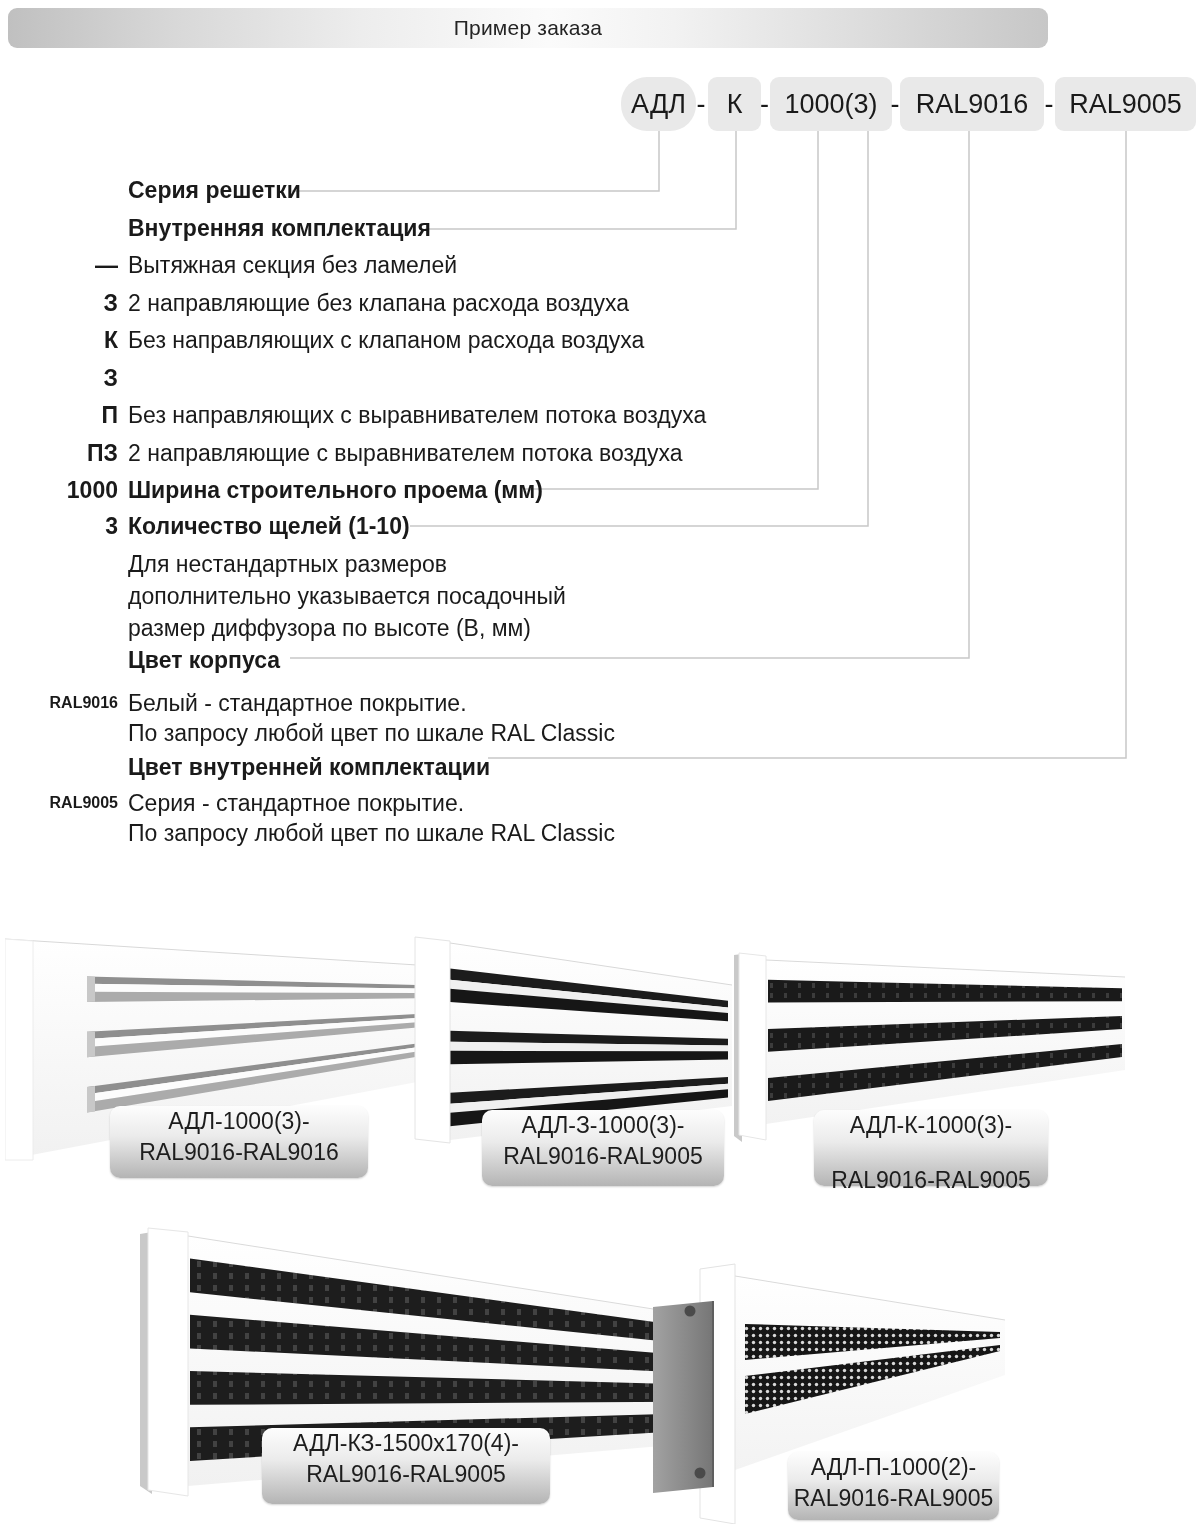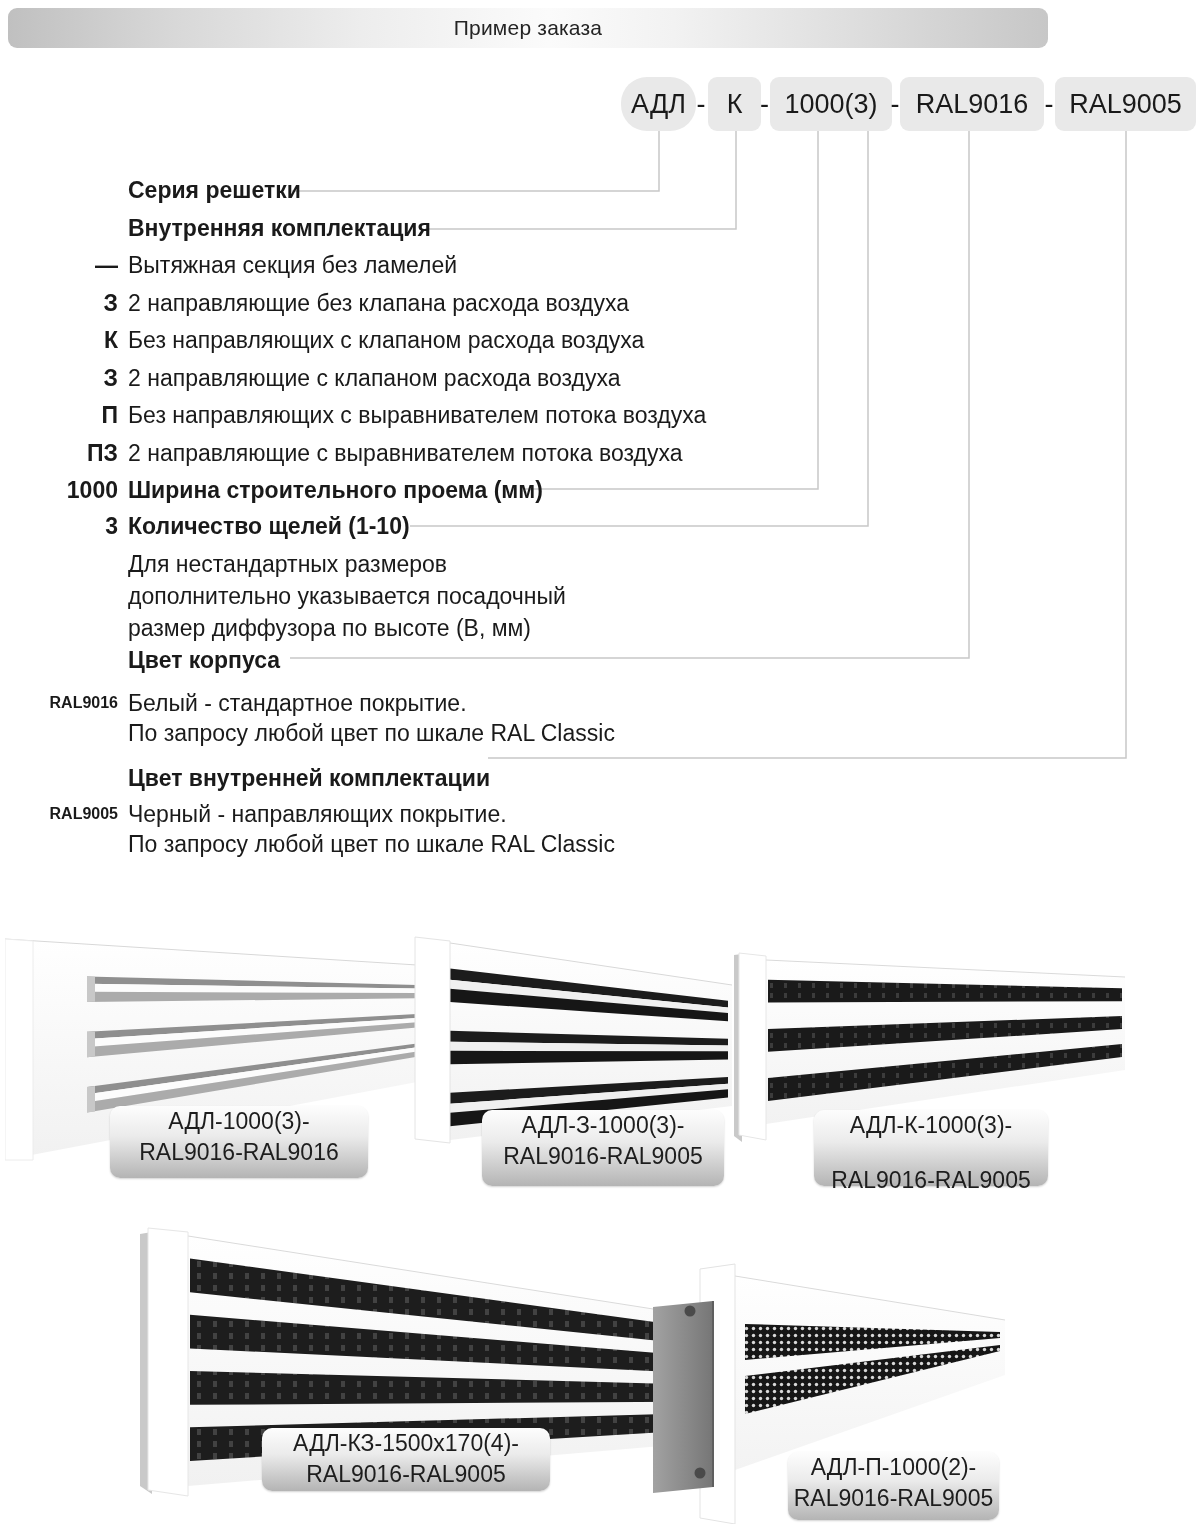--- a/index.html
+++ b/index.html
@@ -33,21 +33,21 @@
   .callouts{position:absolute;left:0;top:0;pointer-events:none;}
 
   
   .legend{position:absolute;left:10px;top:171px;width:790px;}
   .lrow{display:flex;align-items:center;font-size:23px;}
   .h38{height:38px;} .h37{height:37.5px;} .h36{height:36px;} .h28{height:28px;} .h30{height:30px;}
   .pfx{width:108px;flex:none;text-align:right;font-weight:700;margin-right:10px;white-space:nowrap;}
   .txt{white-space:nowrap;}
   .b{font-weight:700;}
   .note{padding-left:118px;margin-top:4px;font-size:23px;line-height:32px;}
-  .mt2{margin-top:2px;text-align:center;} .mt6{margin-top:6px;} .mt8{margin-top:15px;}
+  .mt2{margin-top:2px;text-align:center;} .mt6{margin-top:6px;} .mt8{margin-top:4px;}
   .colorblock{display:flex;align-items:flex-start;}
   .colorblock .lines{font-size:23px;line-height:30px;}
   .colorblock .pfx{line-height:30px;}
 
   
   .grille{position:absolute;}
   #g1{left:5px;top:935px;}
   #g2{left:413px;top:933px;}
   #g3{left:726px;top:950px;}
   #g4{left:130px;top:1222px;}
@@ -55,21 +55,21 @@
 
   
   .plabel{position:absolute;border-radius:10px;text-align:center;
     background:linear-gradient(180deg,#fdfdfd 0%,#ebebeb 42%,#b4b4b4 100%);
     box-shadow:0 1px 2px rgba(0,0,0,0.18);
     display:flex;flex-direction:column;
     font-size:23px;font-weight:500;color:#1d1d1d;line-height:31px;}
   #pl1{left:110px;top:1106px;width:258px;height:72px;}
   #pl2{left:482px;top:1110px;width:242px;height:76px;}
   #pl3{left:814px;top:1110px;width:234px;height:76px;gap:24px;}
-  #pl4{left:262px;top:1428px;width:288px;height:63px;}
+  #pl4{left:262px;top:1428px;width:288px;height:76px;}
   #pl5{left:788px;top:1452px;width:211px;height:68px;}
 </style>
 </head>
 <body>
 
 <div class="page">
 
   <div class="header-bar">
     <span class="header-title">Пример заказа</span>
   </div>
@@ -112,21 +112,20 @@
     <div class="lrow h37">
       <span class="pfx">З</span>
       <span class="txt">2 направляющие без клапана расхода воздуха</span>
     </div>
     <div class="lrow h37">
       <span class="pfx">К</span>
       <span class="txt">Без направляющих с клапаном расхода воздуха</span>
     </div>
     <div class="lrow h37">
       <span class="pfx">З</span>
-      <span class="txt">2 направляющие с клапаном расхода воздуха</span>
     </div>
     <div class="lrow h37">
       <span class="pfx">П</span>
       <span class="txt">Без направляющих с выравнивателем потока воздуха</span>
     </div>
     <div class="lrow h37">
       <span class="pfx">ПЗ</span>
       <span class="txt">2 направляющие с выравнивателем потока воздуха</span>
     </div>
 
@@ -157,21 +156,21 @@
       </div>
     </div>
 
     <div class="lrow h30 mt8">
       <span class="pfx"></span>
       <span class="txt b">Цвет внутренней комплектации</span>
     </div>
     <div class="colorblock mt6">
       <span class="pfx">RAL9005</span>
       <div class="lines">
-        <div>Черный - направляющих покрытие.</div>
+        <div>Серия - стандартное покрытие.</div>
         <div>По запросу любой цвет по шкале RAL Classic</div>
       </div>
     </div>
   </div>
 
   <svg class="grille" id="g1" width="420" height="235" viewBox="0 0 420 235">
     <defs>
       <linearGradient id="g1b" x1="0" y1="0" x2="0" y2="1">
         <stop offset="0" stop-color="#ffffff"></stop>
           <stop offset="1" stop-color="#f1f1f1"></stop>

